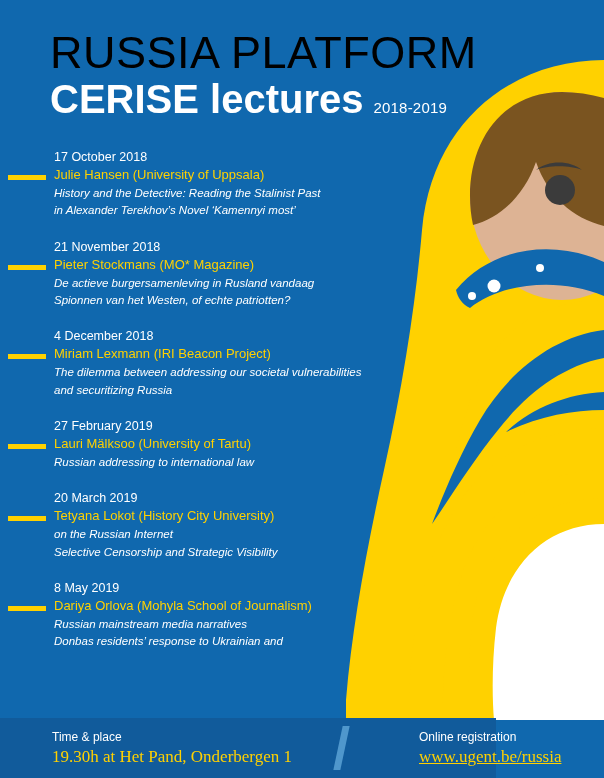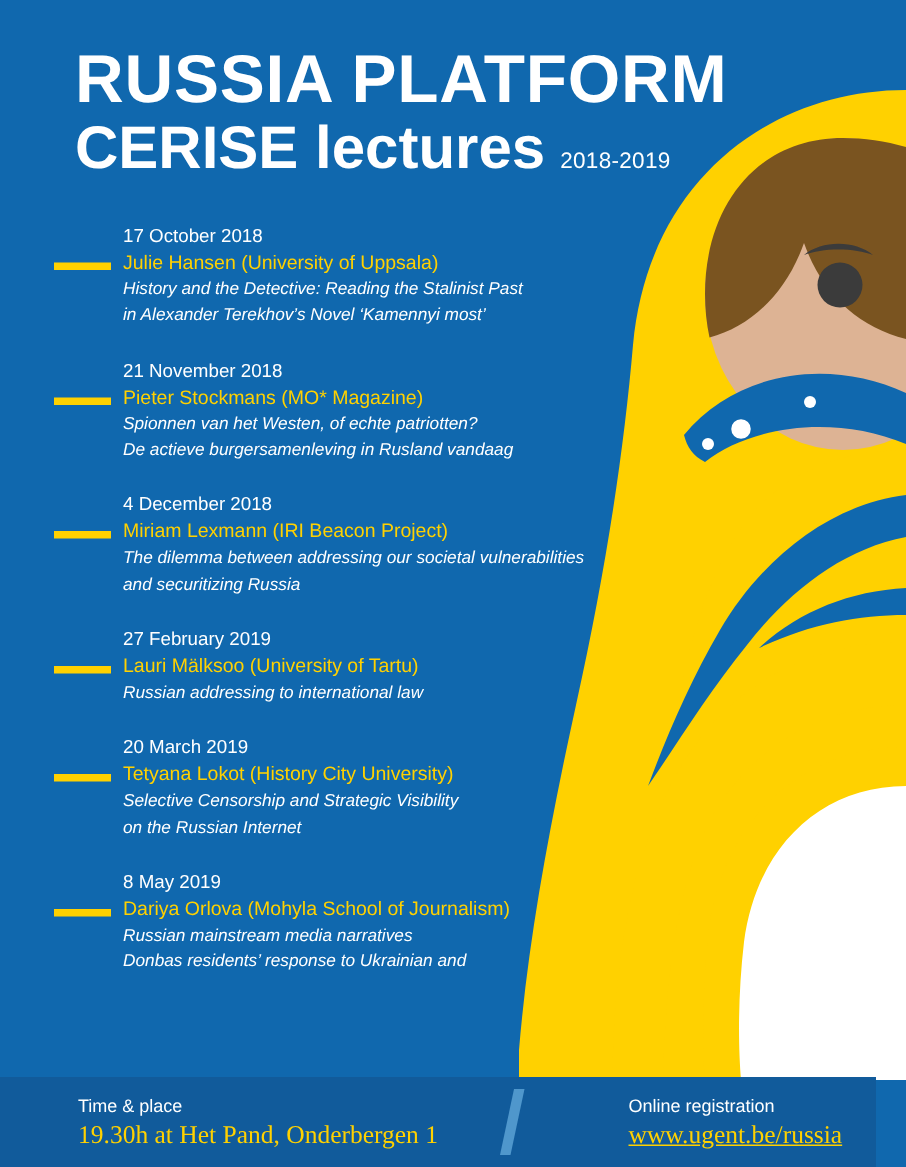--- a/index.html
+++ b/index.html
@@ -29,23 +29,23 @@
 
   
   .header {
     position: absolute;
     left: 50px;
     top: 30px;
     width: 420px;
   }
   .title-main {
     font-size: 45px;
-    font-weight: bold;
+    font-weight: normal;
     letter-spacing: 0.5px;
-    color: #ffffff;
+    color: #000000;
     line-height: 1.02;
     margin: 0;
     white-space: nowrap;
   }
   .title-sub-row {
     display: flex;
     align-items: baseline;
     margin-top: 2px;
   }
   .title-sub {
@@ -67,21 +67,21 @@
 
   
   .lectures {
     position: absolute;
     left: 0;
     top: 148px;
     width: 420px;
   }
   .lecture {
     position: relative;
-    padding-left: 82px;
+    padding-left: 54px;
     margin-bottom: 19px;
   }
   .lec-date {
     color: #ffffff;
     font-size: 12.5px;
     line-height: 1.45;
     margin: 0 0 1px 0;
   }
   .lec-speaker-row {
     position: relative;
@@ -107,21 +107,21 @@
     font-style: italic;
     line-height: 1.42;
     margin: 1px 0 0 0;
   }
 
   
   .footer {
     position: absolute;
     left: 0;
     bottom: 0;
-    width: 584px;
+    width: 496px;
     height: 60px;
     background: #115b9b;
   }
   .footer-inner {
     position: relative;
     height: 100%;
   }
   .foot-block {
     position: absolute;
     top: 10px;
@@ -262,22 +262,22 @@
       <p class="lec-topic">History and the Detective: Reading the Stalinist Past</p>
       <p class="lec-topic">in Alexander Terekhov’s Novel ‘Kamennyi most’</p>
     </div>
 
     <div class="lecture">
       <p class="lec-date">21 November 2018</p>
       <div class="lec-speaker-row">
         <span class="dash"></span>
         <p class="lec-speaker">Pieter Stockmans (MO* Magazine)</p>
       </div>
+      <p class="lec-topic">De actieve burgersamenleving in Rusland vandaag</p>
       <p class="lec-topic">Spionnen van het Westen, of echte patriotten?</p>
-      <p class="lec-topic">De actieve burgersamenleving in Rusland vandaag</p>
     </div>
 
     <div class="lecture">
       <p class="lec-date">4 December 2018</p>
       <div class="lec-speaker-row">
         <span class="dash"></span>
         <p class="lec-speaker">Miriam Lexmann (IRI Beacon Project)</p>
       </div>
       <p class="lec-topic">The dilemma between addressing our societal vulnerabilities</p>
       <p class="lec-topic">and securitizing Russia</p>
@@ -291,22 +291,22 @@
       </div>
       <p class="lec-topic">Russian addressing to international law</p>
     </div>
 
     <div class="lecture">
       <p class="lec-date">20 March 2019</p>
       <div class="lec-speaker-row">
         <span class="dash"></span>
         <p class="lec-speaker">Tetyana Lokot (History City University)</p>
       </div>
+      <p class="lec-topic">on the Russian Internet</p>
       <p class="lec-topic">Selective Censorship and Strategic Visibility</p>
-      <p class="lec-topic">on the Russian Internet</p>
     </div>
 
     <div class="lecture">
       <p class="lec-date">8 May 2019</p>
       <div class="lec-speaker-row">
         <span class="dash"></span>
         <p class="lec-speaker">Dariya Orlova (Mohyla School of Journalism)</p>
       </div>
       <p class="lec-topic">Russian mainstream media narratives</p>
       <p class="lec-topic">Donbas residents’ response to Ukrainian and</p>

